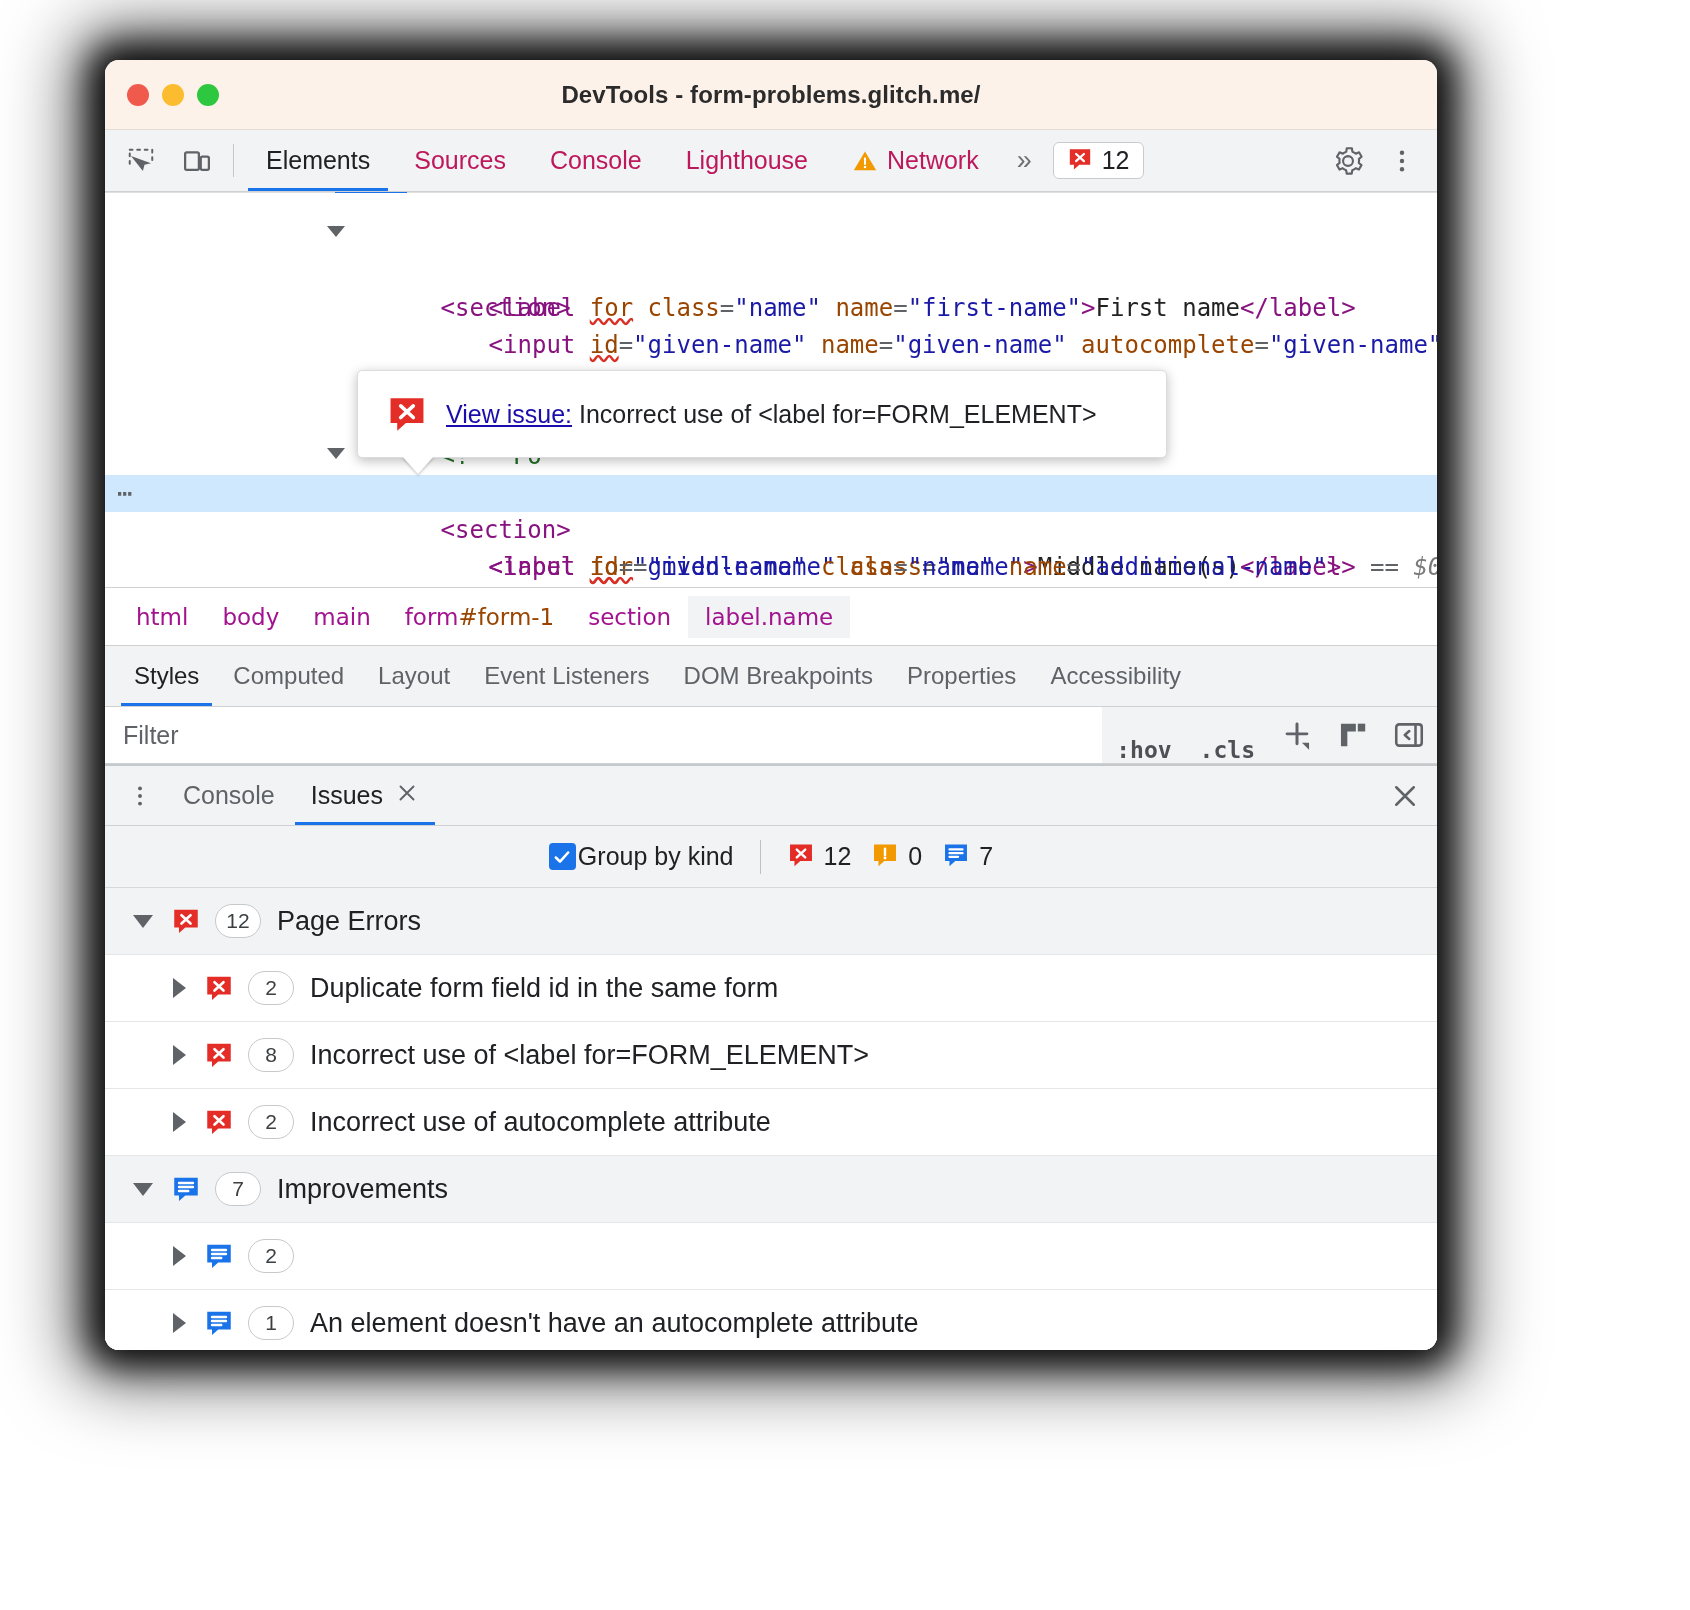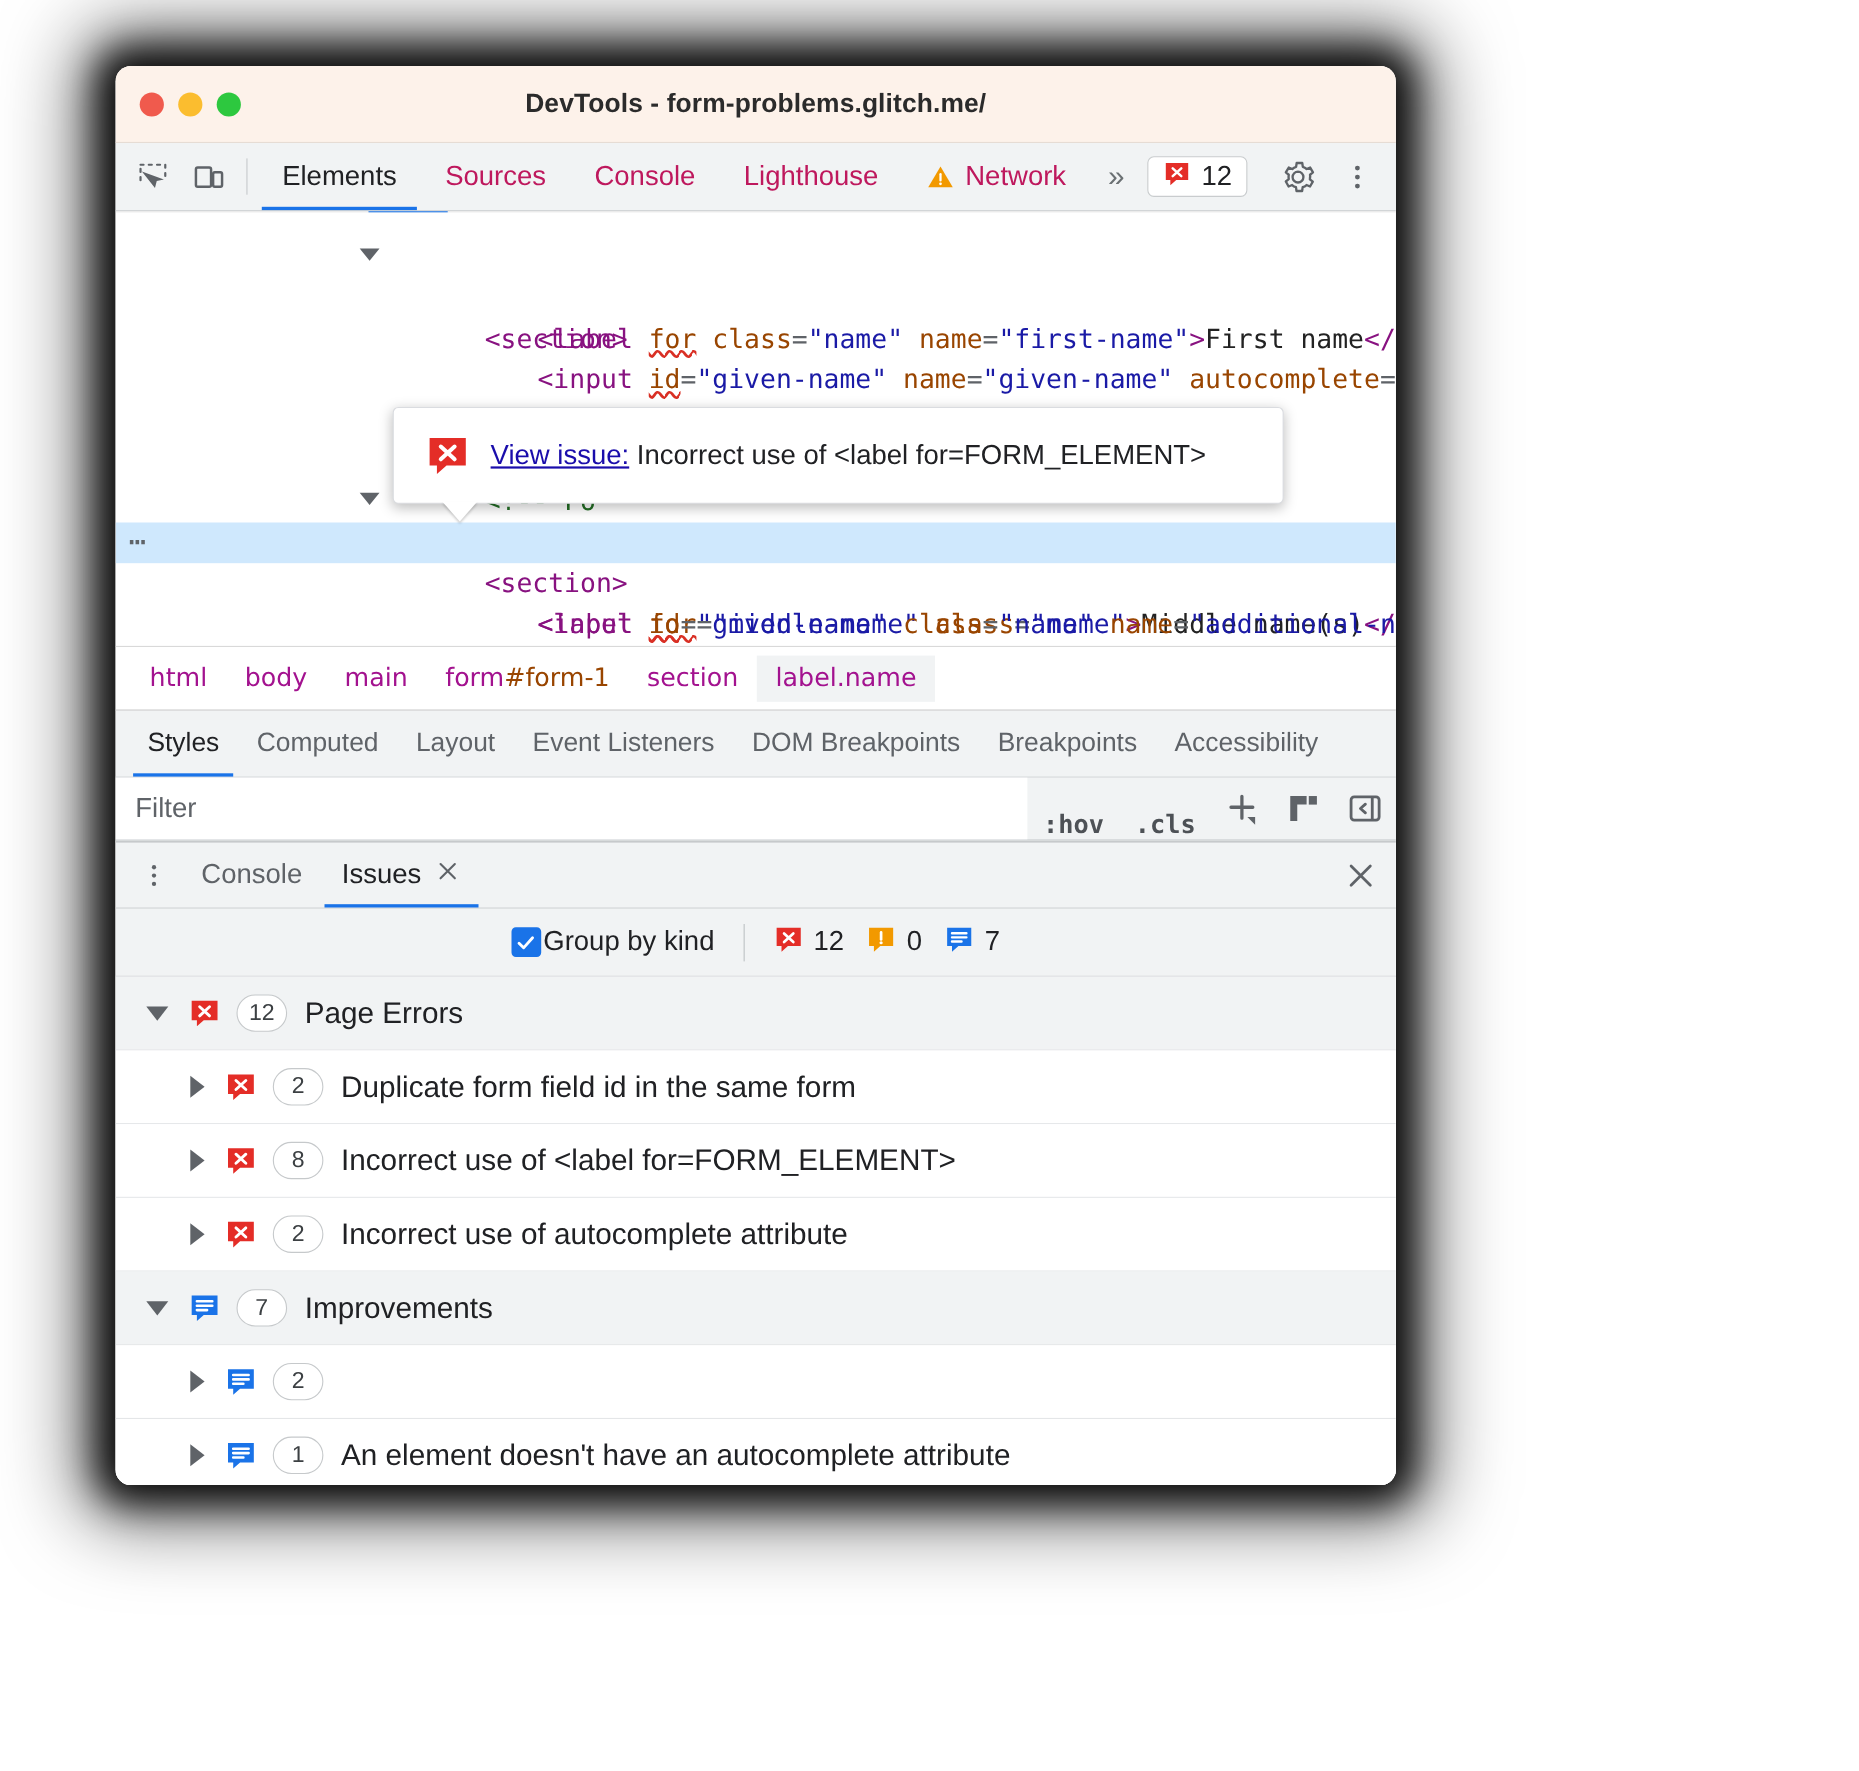--- a/index.html
+++ b/index.html
@@ -12,21 +12,21 @@
     width: 1690px; height: 1610px;
     position: relative;
     background: #ffffff;
     overflow: hidden;
   }
 
   
   .window {
     position: absolute;
     left: 105px; top: 60px;
-    width: 1164px; height: 1290px;
+    width: 1332px; height: 1290px;
     background: #ffffff;
     border-radius: 14px;
     box-shadow: 0 0 34px 16px rgba(0,0,0,0.92), 0 0 70px 34px rgba(0,0,0,0.55);
     overflow: hidden;
     display: flex; flex-direction: column;
   }
   .titlebar {
     height: 70px; flex: 0 0 70px;
     background: #fdf2ea;
     border-bottom: 1px solid #e6dcd4;
@@ -446,21 +446,21 @@
       <div class="stab">
           <span>Layout</span>
         </div>
       <div class="stab">
           <span>Event Listeners</span>
         </div>
       <div class="stab">
           <span>DOM Breakpoints</span>
         </div>
       <div class="stab">
-          <span>Breakpoints</span>
+          <span>Properties</span>
         </div>
       <div class="stab">
           <span>Accessibility</span>
         </div>
     </div>
 
     <div class="filterbar">
       <input class="filter-input" value="" placeholder="Filter" style="">
       <div class="fb-txt">:hov</div>
       <div class="fb-txt">.cls</div>

